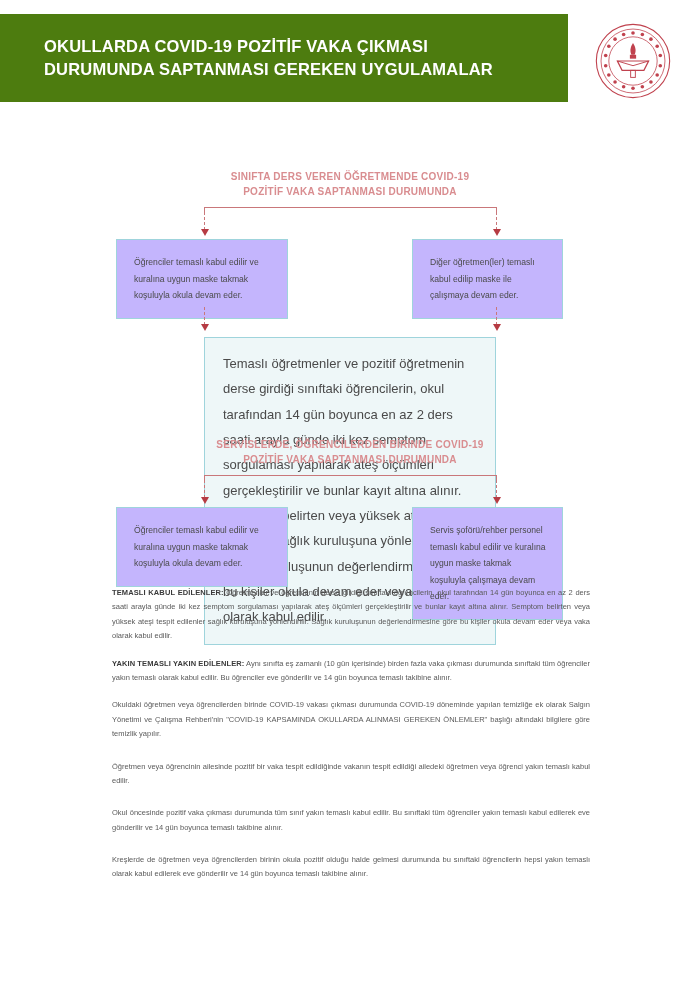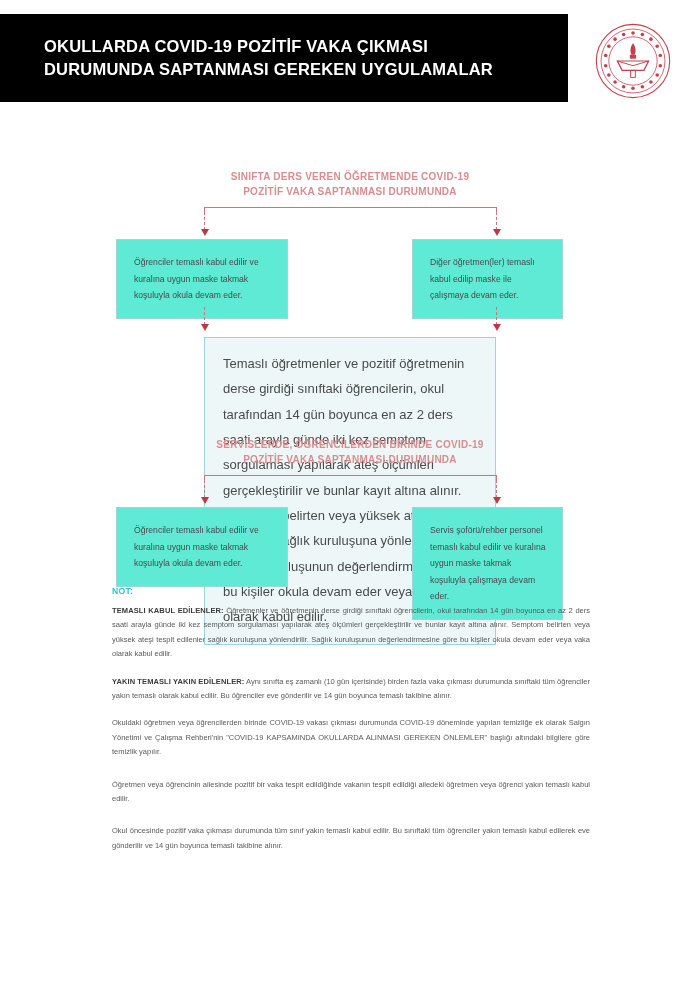--- a/index.html
+++ b/index.html
@@ -16,21 +16,21 @@
     overflow: hidden;
   }
 
   
   .header-band {
     position: absolute;
     left: 0;
     top: 14px;
     width: 568px;
     height: 88px;
-    background: #000000;
+    background: #4d7c0f;
     display: flex;
     align-items: center;
   }
   .header-title {
     color: #ffffff;
     font-size: 16.5px;
     font-weight: bold;
     line-height: 1.42;
     letter-spacing: 0.2px;
     padding-left: 44px;
@@ -135,21 +135,21 @@
   .drop-arrow.left  { left: 205px; }
   .drop-arrow.right { left: 497px; }
 
   
   .box-row {
     position: relative;
     width: 700px;
   }
   .node-box {
     position: absolute;
-    background: #5eead4;
+    background: #c4b5fd;
     border: 1px solid #9fd4dc;
     box-sizing: border-box;
     font-size: 8.6px;
     line-height: 1.92;
     color: #4a4a4a;
     padding: 14px 16px 14px 17px;
   }
   .node-box p { margin: 0; }
 
   .box-left-a  { left: 116px; width: 172px; }
@@ -299,21 +299,20 @@
     <div class="node-box box-left-a">
       <p>Öğrenciler temaslı kabul edilir ve kuralına uygun maske takmak koşuluyla okula devam eder.</p>
     </div>
     <div class="node-box box-right-a">
       <p>Servis şoförü/rehber personel temaslı kabul edilir ve kuralına uygun maske takmak koşuluyla çalışmaya devam eder.</p>
     </div>
   </div>
 </div>
 
 <div class="notes">
-  <div class="notes-heading">NOT:</div>
 
   <p class="note-p">
     <span class="lead">TEMASLI KABUL EDİLENLER:</span><span> Öğretmenler ve öğretmenin derse girdiği sınıftaki öğrencilerin, okul tarafından 14 gün boyunca en az 2 ders saati arayla günde iki kez semptom sorgulaması yapılarak ateş ölçümleri gerçekleştirilir ve bunlar kayıt altına alınır. Semptom belirten veya yüksek ateşi tespit edilenler sağlık kuruluşuna yönlendirilir. Sağlık kuruluşunun değerlendirmesine göre bu kişiler okula devam eder veya vaka olarak kabul edilir.</span>
   </p>
 
   <p class="note-p">
     <span class="lead">YAKIN TEMASLI YAKIN EDİLENLER:</span><span> Aynı sınıfta eş zamanlı (10 gün içerisinde) birden fazla vaka çıkması durumunda sınıftaki tüm öğrenciler yakın temaslı olarak kabul edilir. Bu öğrenciler eve gönderilir ve 14 gün boyunca temaslı takibine alınır.</span>
   </p>
 
   <p class="note-p spaced">
@@ -322,13 +321,16 @@
 
 
   <p class="note-p spaced">
     <span>Öğretmen veya öğrencinin ailesinde pozitif bir vaka tespit edildiğinde vakanın tespit edildiği ailedeki öğretmen veya öğrenci yakın temaslı kabul edilir.</span>
   </p>
 
   <p class="note-p spaced">
     <span>Okul öncesinde pozitif vaka çıkması durumunda tüm sınıf yakın temaslı kabul edilir. Bu sınıftaki tüm öğrenciler yakın temaslı kabul edilerek eve gönderilir ve 14 gün boyunca temaslı takibine alınır.</span>
   </p>
 
+  <p class="note-p">
+    <span>Kreşlerde de öğretmen veya öğrencilerden birinin okula pozitif olduğu halde gelmesi durumunda bu sınıftaki öğrencilerin hepsi yakın temaslı olarak kabul edilerek eve gönderilir ve 14 gün boyunca temaslı takibine alınır.</span>
+  </p>
 </div>
 
 </body></html>

